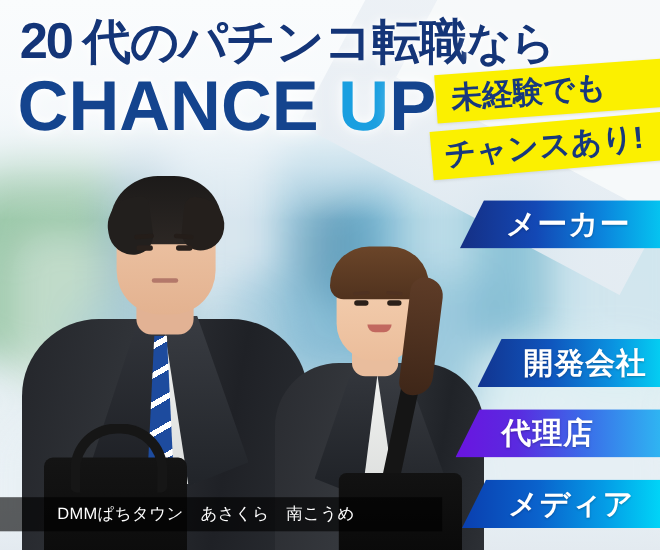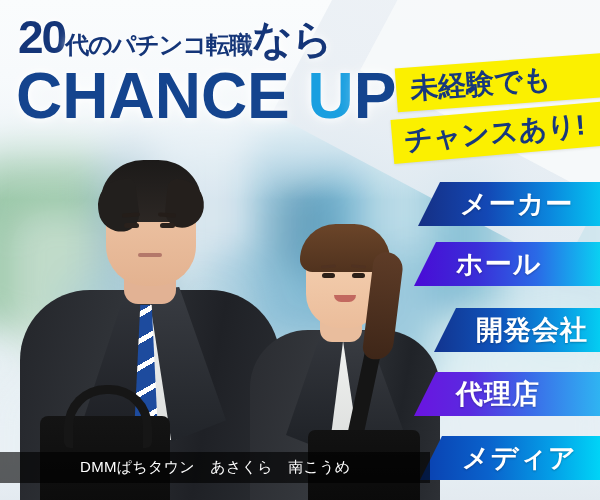--- a/index.html
+++ b/index.html
@@ -199,21 +199,21 @@
   }
 
   
   .headline{
     position:absolute;left:18px;top:14px;
     font-size:40px;line-height:1;font-weight:bold;
     color:#143578;letter-spacing:-1px;white-space:nowrap;
     text-shadow:0 0 7px rgba(255,255,255,.95),0 0 14px rgba(255,255,255,.85);
   }
   .headline .num{font-size:46px;letter-spacing:-2px;}
-  .headline .sm{font-size:24px;}
+  .headline .sm{font-size:44px;margin-left:10px;}
 
   .logo{
     position:absolute;left:16px;top:64px;
     font-size:64px;line-height:1;font-weight:bold;
     color:#14448e;letter-spacing:0px;white-space:nowrap;
     text-shadow:0 0 9px rgba(255,255,255,.95),0 0 18px rgba(255,255,255,.8);
   }
   .logo .up{color:#1a9fe0;}
 
   
@@ -245,21 +245,21 @@
   .cat0{top:182px;left:418px;background:linear-gradient(90deg,#152f84 0%,#1348b5 38%,#0b86dd 72%,#05c3f0 100%);}
   .cat1{top:242px;left:414px;background:linear-gradient(90deg,#4a0ad6 0%,#3a2fd8 34%,#2a6ae6 66%,#0ad0f2 100%);}
   .cat2{top:308px;left:434px;background:linear-gradient(90deg,#12348f 0%,#0f55bd 40%,#0a92e0 74%,#04cdf2 100%);}
   .cat3{top:372px;left:414px;background:linear-gradient(90deg,#6a14e0 0%,#5a2ae0 30%,#3b6ae8 62%,#2fb4f2 100%);}
   .cat4{top:436px;left:420px;background:linear-gradient(90deg,#0a3faf 0%,#0a62cc 38%,#049ce6 72%,#00d4f7 100%);}
 
   
   .credit{
     position:absolute;left:0;top:452px;width:402px;height:31px;
     background:rgba(0,0,0,.62);
-    display:flex;align-items:center;padding-left:28px;
+    display:flex;align-items:center;
   }
   .credit span{
     color:#ffffff;font-size:15px;margin-left:52px;white-space:nowrap;letter-spacing:.3px;
   }
 </style>
 </head>
 <body>
 
 <div class="banner">
 
@@ -338,23 +338,20 @@
     <span>未経験でも</span>
   </div>
   <div class="badge badge2">
     <span>チャンスあり!</span>
   </div>
 
   <div class="cats">
     <div class="cat cat0">
       <span>メーカー</span>
     </div>
-    <div class="cat cat1">
-      <span>ホール</span>
-    </div>
     <div class="cat cat2">
       <span>開発会社</span>
     </div>
     <div class="cat cat3">
       <span>代理店</span>
     </div>
     <div class="cat cat4">
       <span>メディア</span>
     </div>
   </div>

